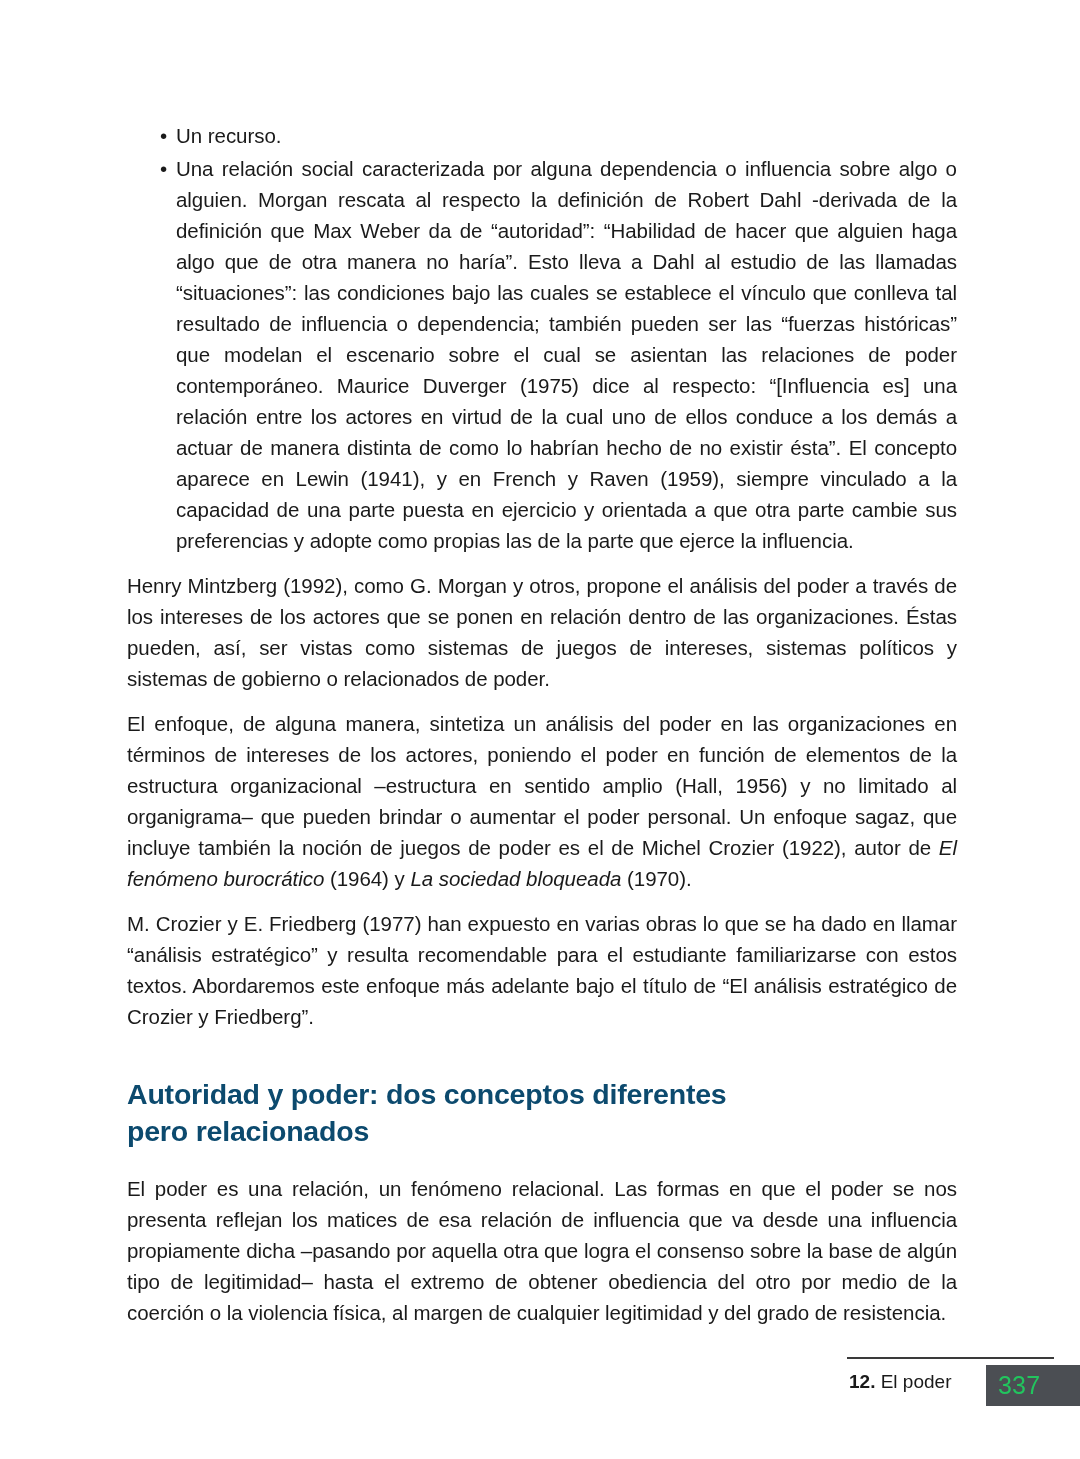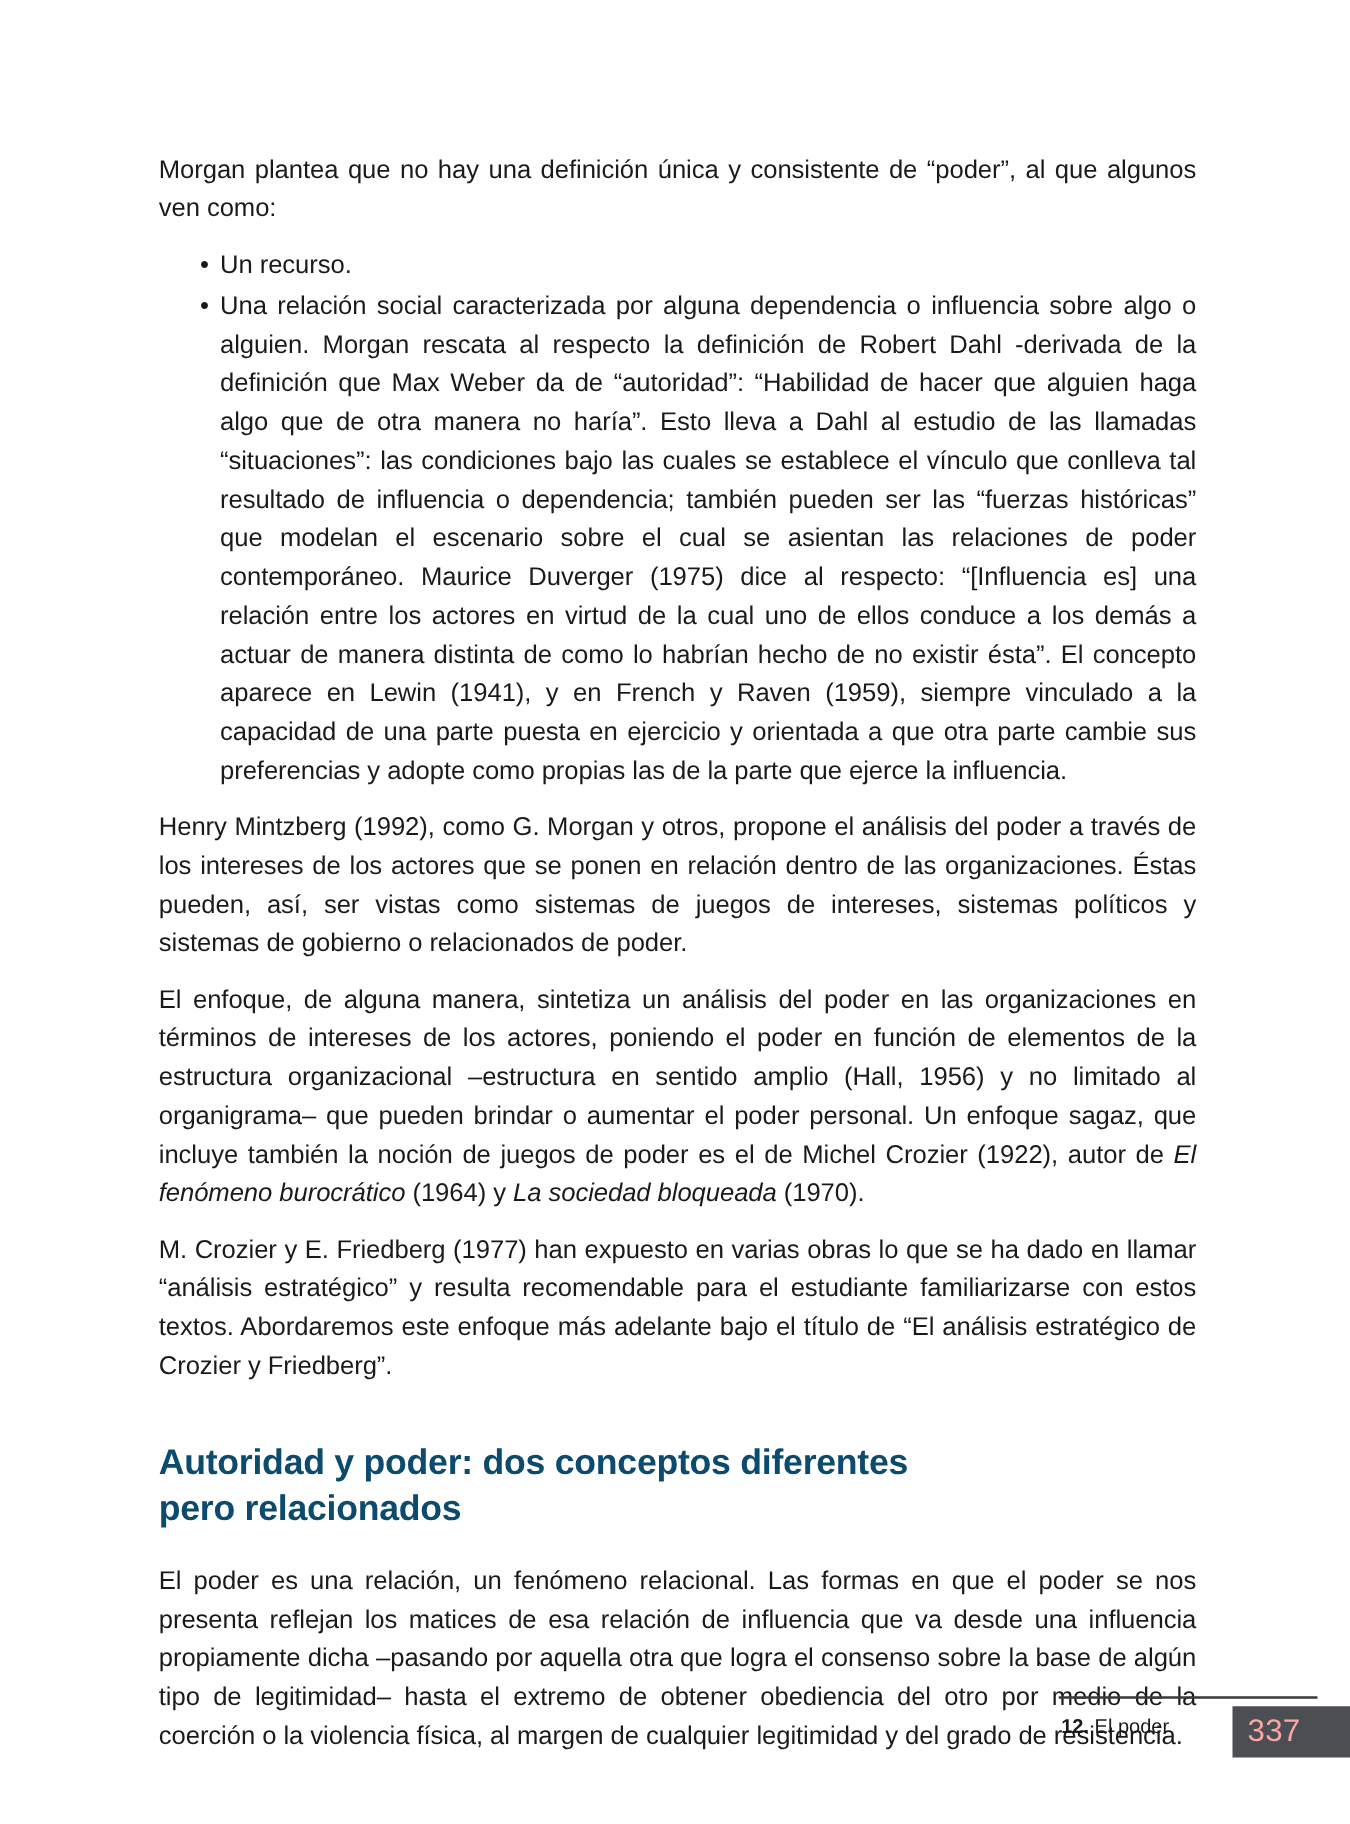--- a/index.html
+++ b/index.html
@@ -101,53 +101,52 @@
     left: 0;
     top: 0;
     width: 207px;
     height: 2px;
     background: #3a3a3a;
   }
   .footer-label {
     position: absolute;
     left: 2px;
     top: 12px;
-    font-size: 16px;
+    font-size: 19px;
     line-height: 26px;
     white-space: nowrap;
     color: #1a1a1a;
   }
   .footer-label .chapter-num { font-weight: bold; }
 
   .page-number-box {
     position: absolute;
     left: 139px;
     top: 8px;
     width: 94px;
     height: 41px;
     background: #4b4e53;
   }
   .page-number-box .page-number {
     position: absolute;
     left: 12px;
     top: 5px;
     font-size: 25px;
     line-height: 31px;
-    color: #fca5a5;
+    color: #22c55e;
     letter-spacing: 0.2px;
   }
 </style>
 </head>
 <body>
 
 <div class="page">
 
   <div class="content">
 
-    <p class="body-par">Morgan plantea que no hay una definición única y consistente de “poder”, al que algunos ven como:</p>
 
     <ul class="bullets">
       <li>
         <span class="bullet-dot">•</span>
         <span class="li-text">
           <span>Un </span><b>recurso.</b>
         </span>
       </li>
       <li>
         <span class="bullet-dot">•</span>

